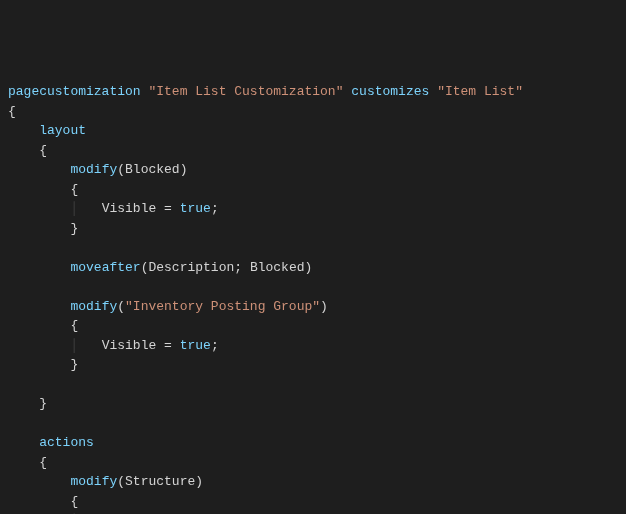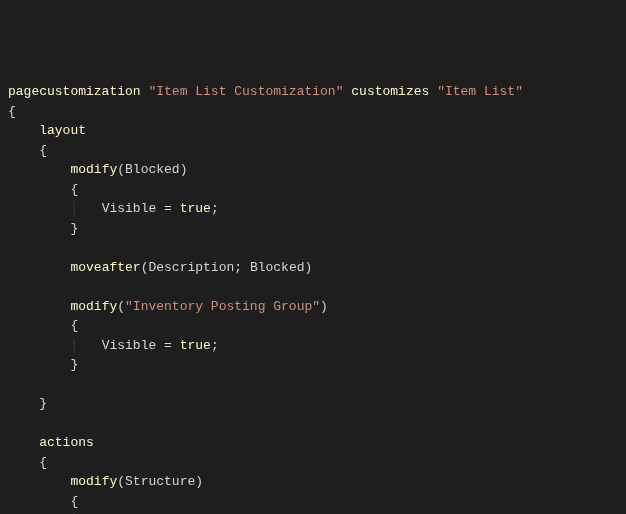--- a/index.html
+++ b/index.html
@@ -12,21 +12,21 @@
       color: #d4d4d4;
       font-family: Consolas, 'Courier New', monospace;
       font-size: 13px;
       line-height: 1.5;
       padding: 4px 8px;
       white-space: pre;
       width: 626px;
       height: 514px;
       overflow: hidden;
     }
-    .kw { color: #fef9c3; text-align: center; }
+    .kw { color: #7dd3fc; text-align: center; }
     .str { color: #ce9178; }
     .ident { color: #d4d4d4; margin-top: 19px; }
     .brace { color: #d4d4d4; }
     .eq { color: #d4d4d4; }
     .punct { color: #d4d4d4; }
     .guide { color: #404040; }
     .code-line { display: block; }
   </style>
 </head>
 <body>

